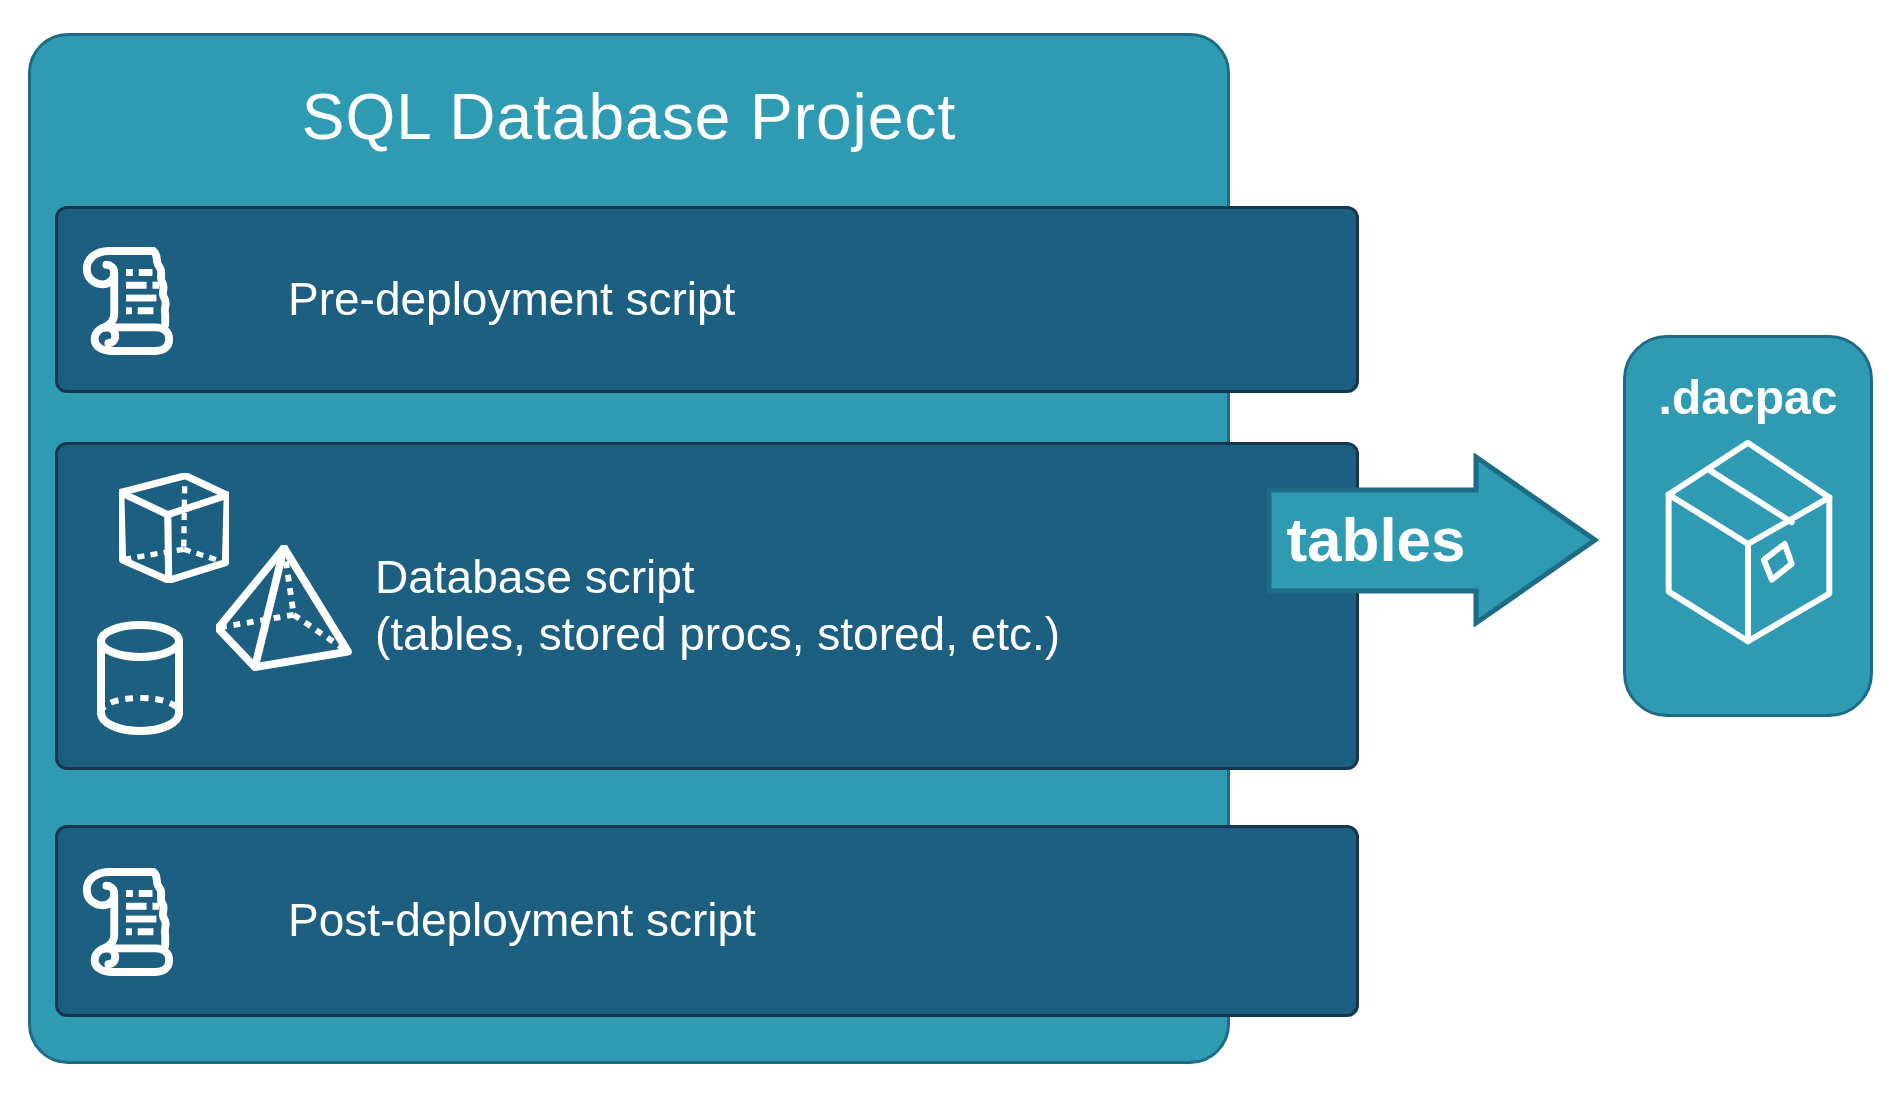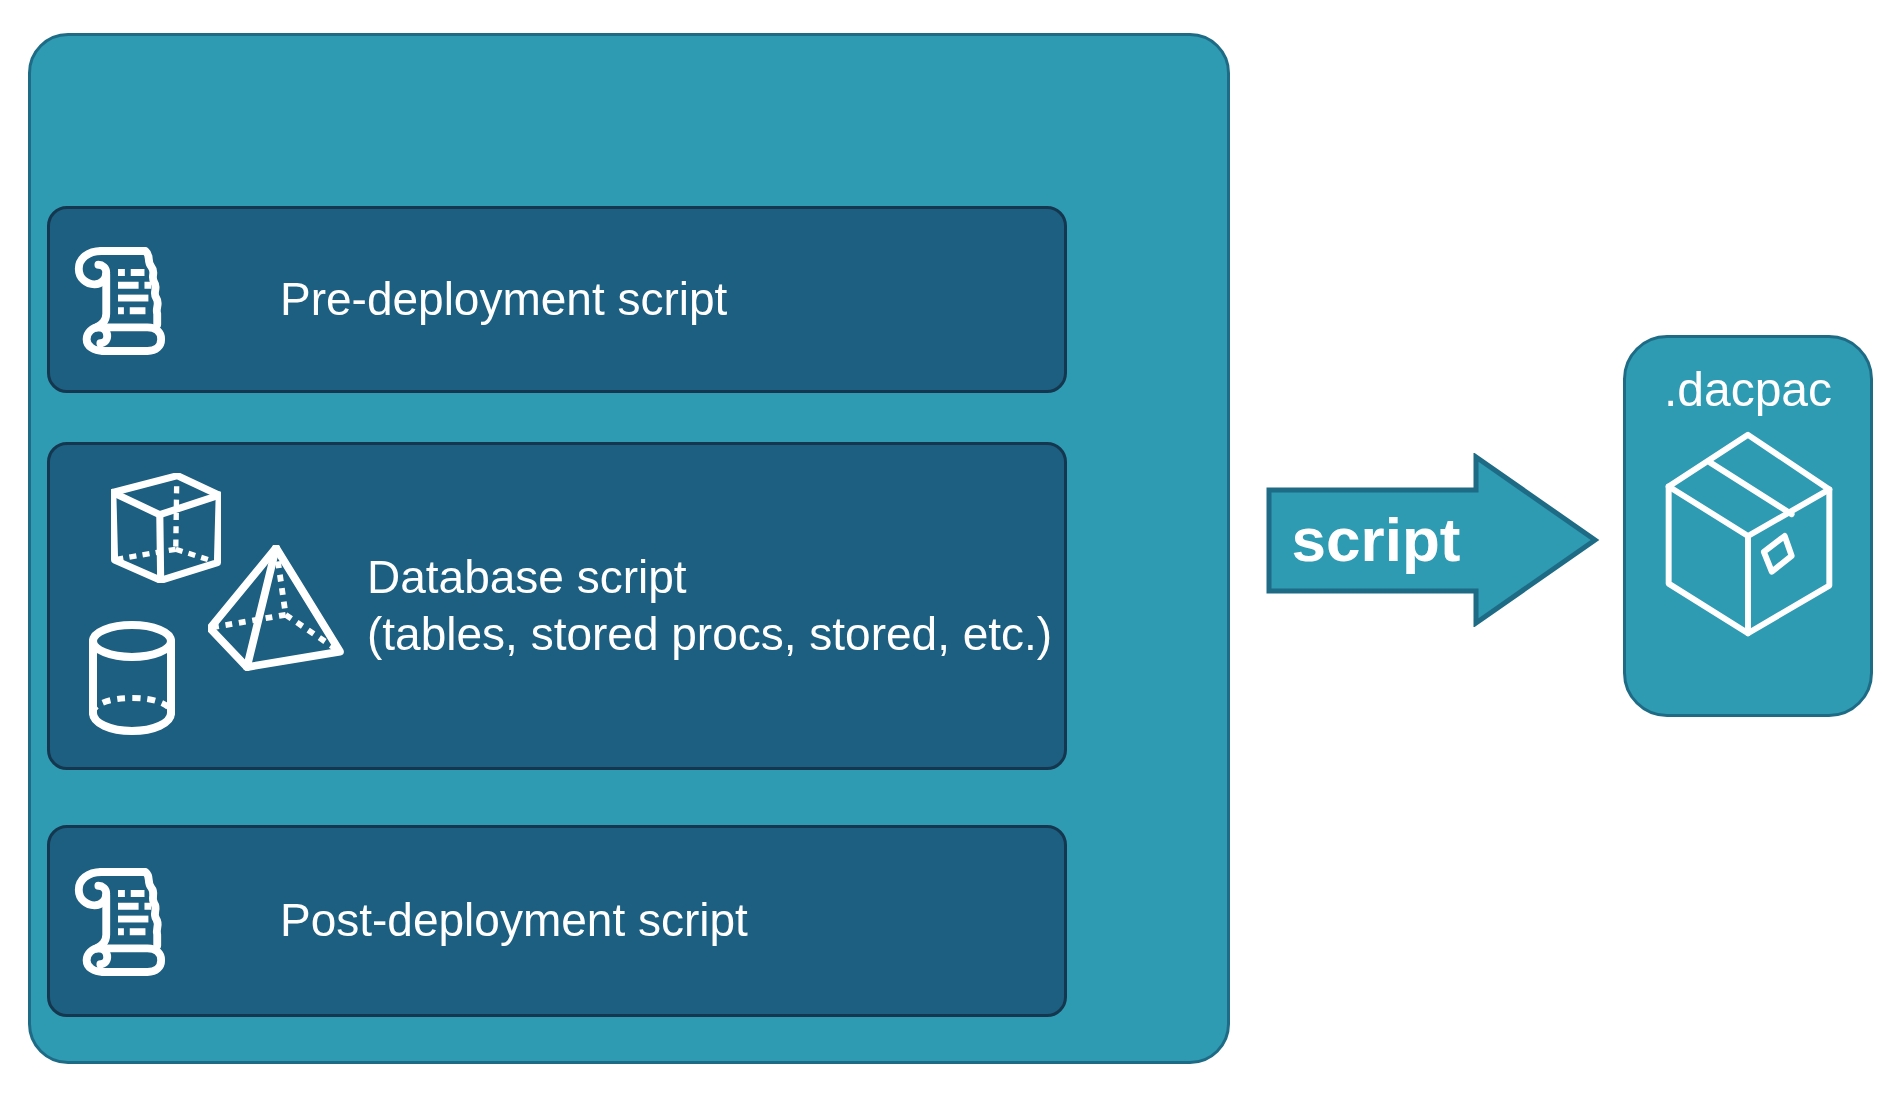--- a/index.html
+++ b/index.html
@@ -25,25 +25,25 @@
     left:0;top:44px;width:100%;
     text-align:center;
     color:#ffffff;
     font-size:64px;
     font-weight:400;
     letter-spacing:1px;
   }
   
   .row{
     position:absolute;
-    left:16px;width:1020px;
+    left:24px;width:1304px;
     box-sizing:border-box;
     background:#1D5F80;
     border:3px solid #14374F;
-    border-radius:20px;
+    border-radius:12px;
     display:flex;
     align-items:center;
     color:#ffffff;
   }
   .row-pre {top:170px;height:187px;}
   .row-obj {top:406px;height:328px;}
   .row-post{top:789px;height:192px;text-align:center;}
   .row-label{
     font-size:46px;
     color:#ffffff;
@@ -84,37 +84,38 @@
     position:absolute;
     left:1623px;top:335px;
     width:250px;height:382px;
     box-sizing:border-box;
     background:#2E9BB3;
     border:3px solid #1E6B85;
     border-radius:44px;
     display:flex;flex-direction:column;align-items:center;
   }
   .dacpac-label{
-    margin-top:24px;
+    margin-top:32px;
     color:#ffffff;
     font-size:48px;
-    font-weight:400;
+    font-weight:700;
   }
   .package-icon{
     width:200px;height:238px;
     margin-top:2px;
   }
   svg{display:block;}
 </style>
 </head>
 <body>
 
 <div id="canvas">
 
   <div class="project-box">
+    <div class="project-title">SQL Database Project</div>
 
     <div class="row row-pre">
       <svg class="scroll-icon" viewBox="0 0 102 120">
         <g fill="none" stroke="#ffffff" stroke-width="8" stroke-linecap="round" stroke-linejoin="round">
           <path d="M34 10 C 20 10 11 18 11 28 C 11 38 19 44 27 44 C 35 44 39 38 39 32 C 39 27 35 24 31 24"></path>
           <path d="M34 10 L 79 10 C 85 15 80 20 85 26 C 90 32 84 36 88 42 C 92 48 86 52 90 58 C 94 64 89 68 91 74 L 91 85"></path>
           <path d="M39 34 L 39 74 C 39 82 34 85 29 88"></path>
           <path d="M29 88 L 81 88 C 90 88 95 93 95 100 C 95 107 90 112 81 112 L 36 112"></path>
           <path d="M36 112 C 26 112 19 107 19 100 C 19 93 25 88 31 88 C 37 88 40 92 40 97 C 40 101 37 104 33 104"></path>
         </g>
@@ -183,21 +184,21 @@
           <path d="M51 71 H57 M63 71 H79"></path>
         </g>
       </svg>
       <div class="row-label">Post-deployment script</div>
     </div>
   </div>
 
   <svg class="build-arrow-svg" viewBox="0 0 334 174">
     <polygon points="3,37 210,37 210,4 329,87 210,170 210,138 3,138" fill="#2E9BB3" stroke="#1E6B85" stroke-width="5" stroke-linejoin="miter"></polygon>
   </svg>
-  <div class="build-label">script</div>
+  <div class="build-label">tables</div>
 
   <div class="dacpac-box">
     <div class="dacpac-label">.dacpac</div>
     <svg class="package-icon" viewBox="0 0 200 240">
       <g fill="none" stroke="#ffffff" stroke-width="6" stroke-linejoin="round" stroke-linecap="round">
         <path d="M100 16 L182 71 L100 118 L20 68 Z"></path>
         <path d="M62 44 L144 96"></path>
         <path d="M20 68 L20 166 L100 216 L100 118"></path>
         <path d="M182 71 L182 168 L100 216"></path>
         <path d="M116 134 L137 118 L144 138 L124 154 Z"></path>

